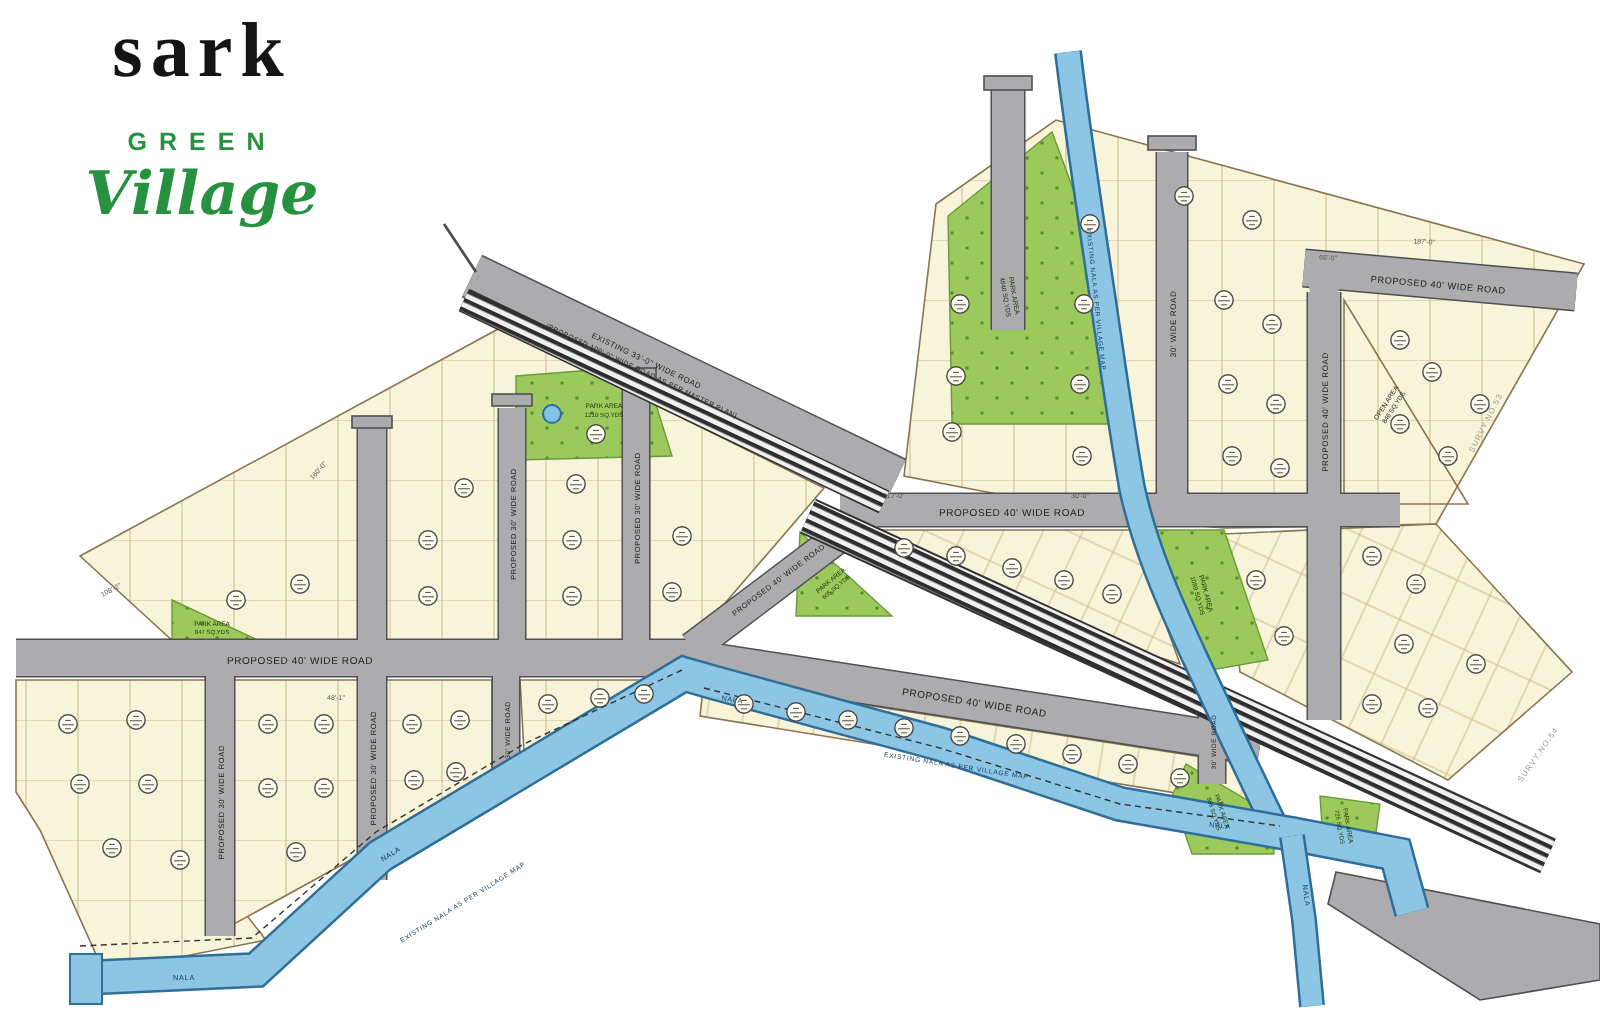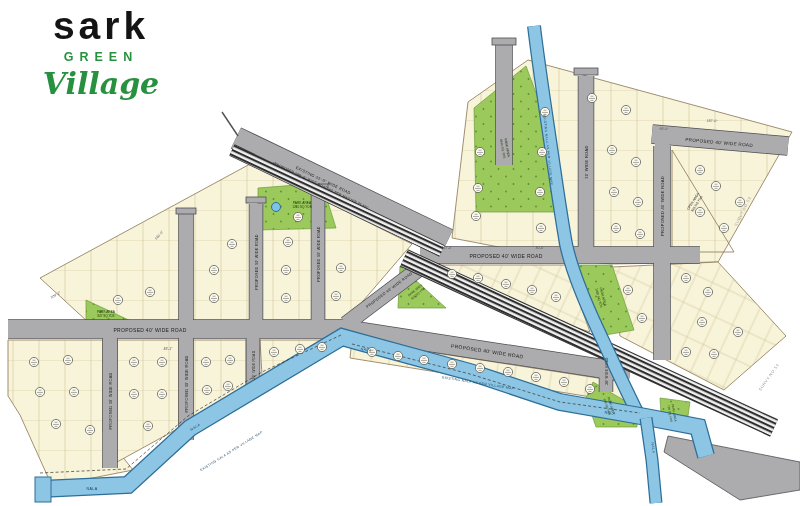--- a/index.html
+++ b/index.html
@@ -1,22 +1,22 @@
 <!DOCTYPE html>
 <html><head>
 <meta charset="utf-8">
 <style>
   html,body{margin:0;padding:0;background:#fff;}
   .page{position:relative;width:800px;height:506px;overflow:hidden;background:#fff;
         font-family:"Liberation Sans", sans-serif;}
   .map-svg{position:absolute;left:0;top:0;}
   .logo{position:absolute;left:22px;top:6px;width:158px;text-align:center;z-index:5;}
-  .logo .brand{font-family:Liberation Sans, sans-serif;font-weight:600;font-size:39px;
+  .logo .brand{font-family:Liberation Serif, serif;font-weight:600;font-size:39px;
                letter-spacing:4px;color:#141414;line-height:1.05;}
-  .logo .green{color:#27913F;font-weight:bold;font-size:12.5px;letter-spacing:6px;margin-top:3px;}
+  .logo .green{color:#27913F;font-weight:bold;font-size:12.5px;letter-spacing:6px;margin-top:17px;}
   .logo .village{color:#27913F;font-family:"DejaVu Serif",serif;font-style:italic;font-weight:bold;
                  font-size:30px;line-height:1;margin-top:5px;}
   text{font-family:"Liberation Sans",sans-serif;fill:#222;}
   .rl{letter-spacing:.3px;}
   .pk{fill:#203a0e;}
   .nl{fill:#17405e;letter-spacing:.4px;}
   .dm{fill:#555;}
   .sv{fill:#9a9a9a;letter-spacing:.6px;}
 </style>
 </head>

